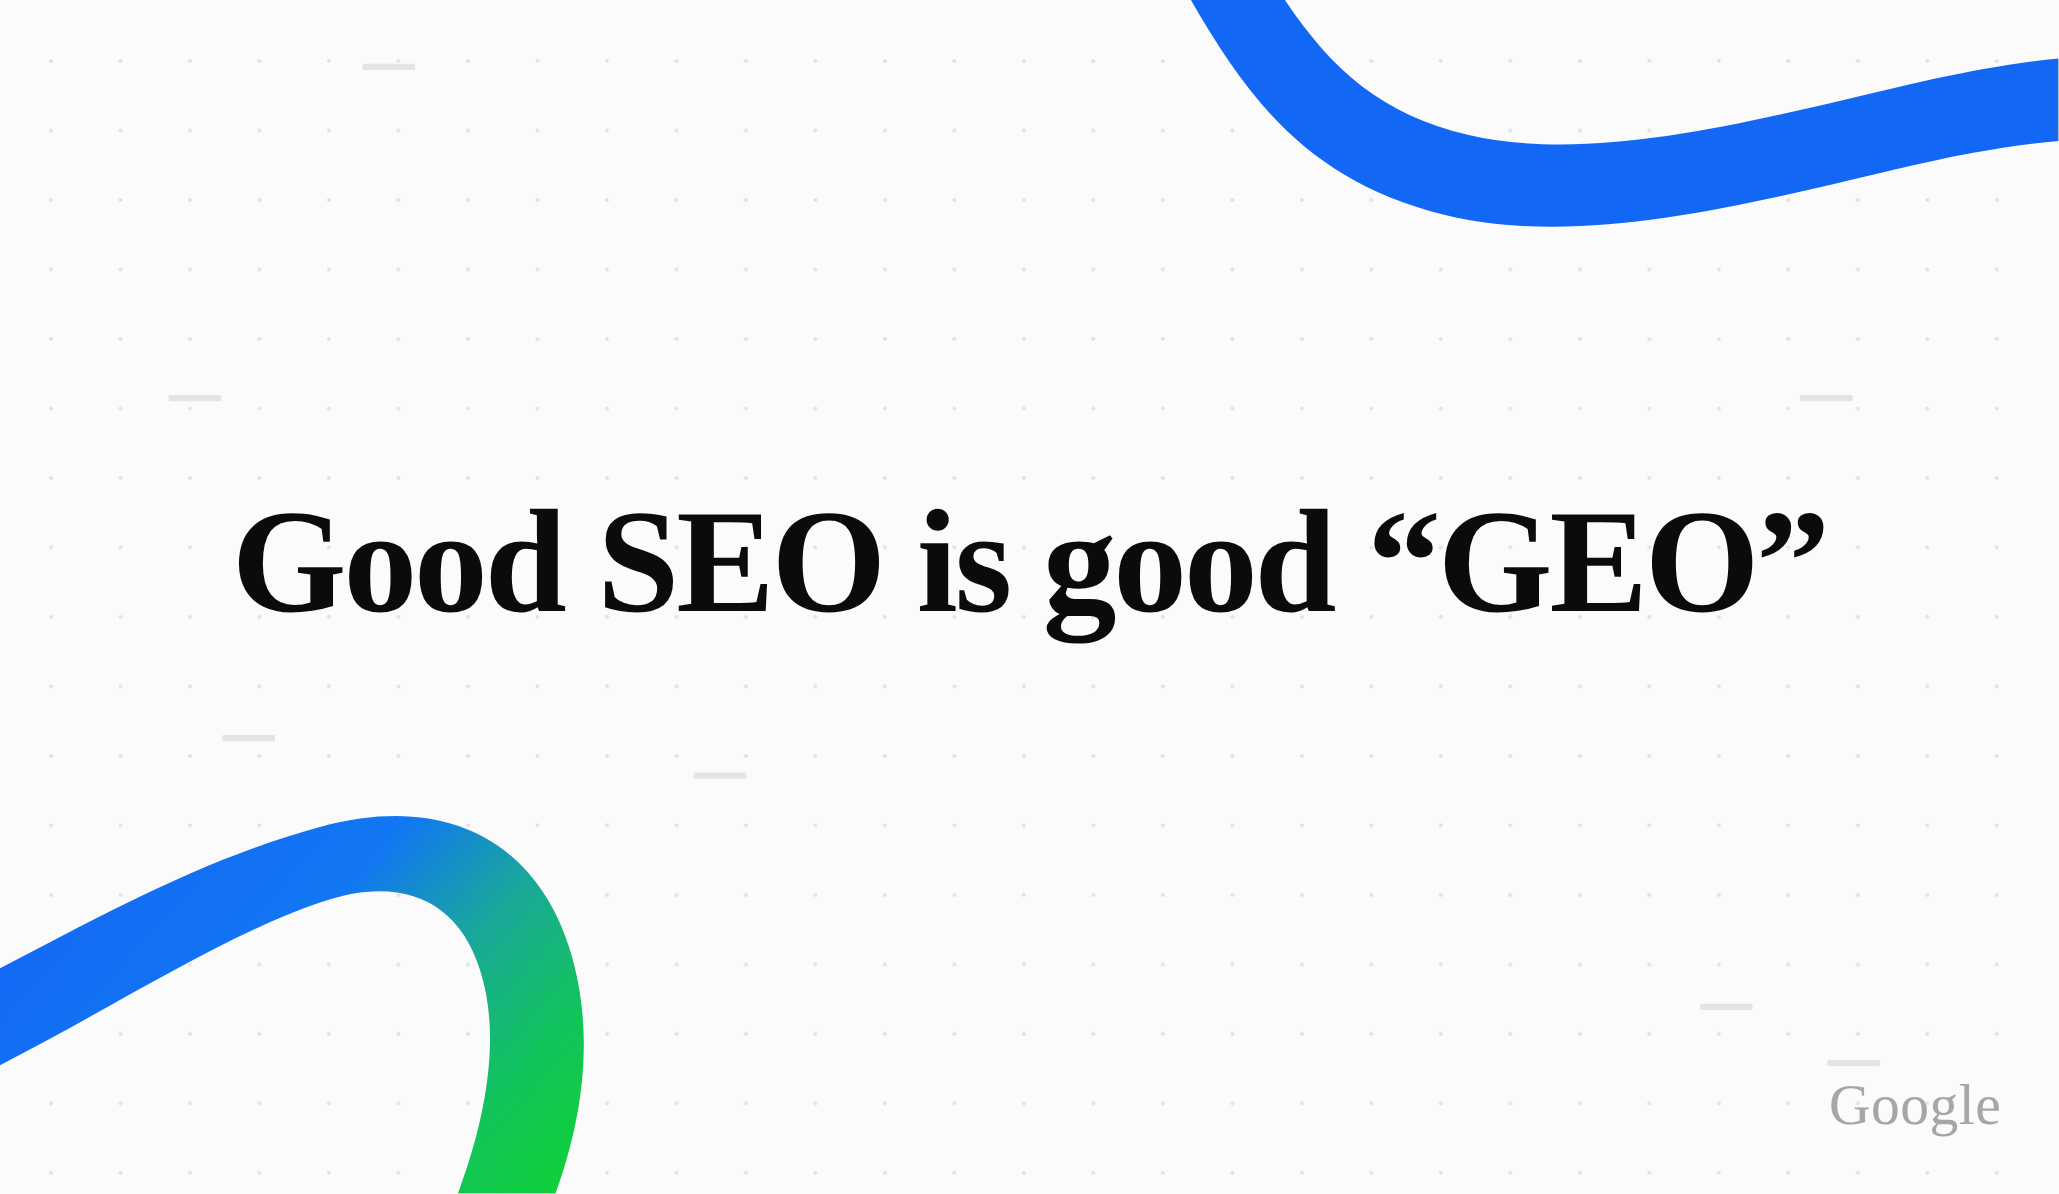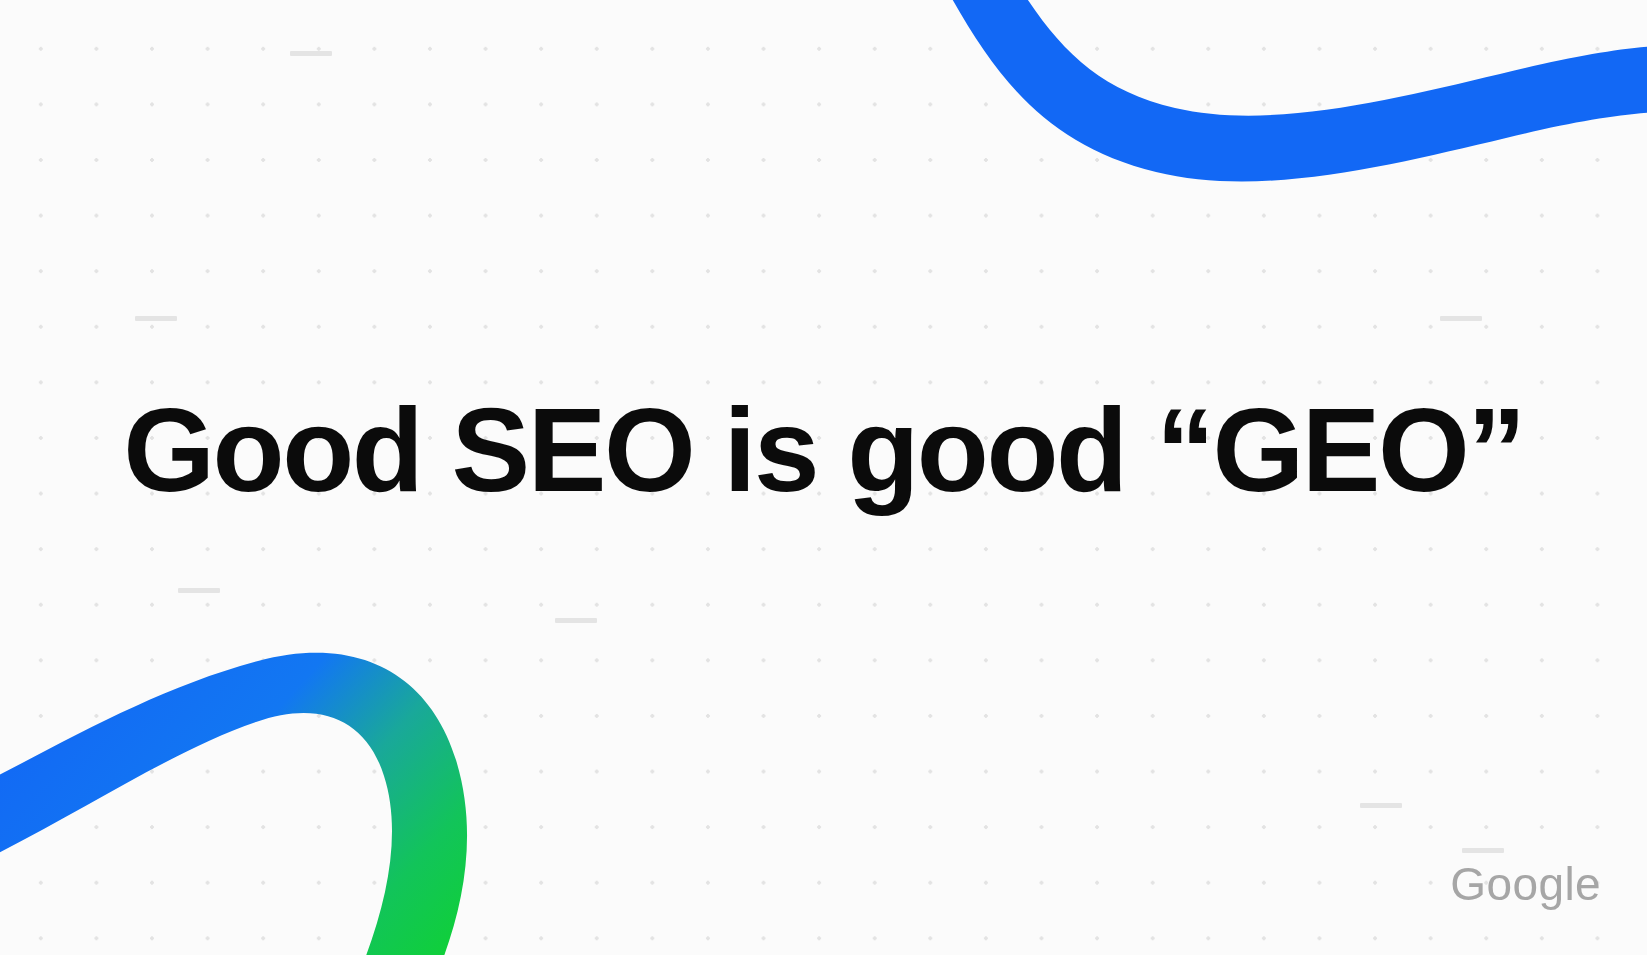--- a/index.html
+++ b/index.html
@@ -9,21 +9,21 @@
     background: #ffffff;
   }
   * { box-sizing: border-box; }
 
   .slide {
     position: relative;
     width: 1647px;
     height: 955px;
     overflow: hidden;
     background: #fbfbfb;
-    font-family: Liberation Sans, sans-serif;
+    font-family: Liberation Serif, serif;
   }
 
   
   .dot-grid {
     position: absolute;
     inset: 0;
     background-image: radial-gradient(circle, #e3e3e3 1.6px, transparent 1.7px);
     background-size: 55.6px 55.6px;
     background-position: 13px 21px;
     pointer-events: none;

